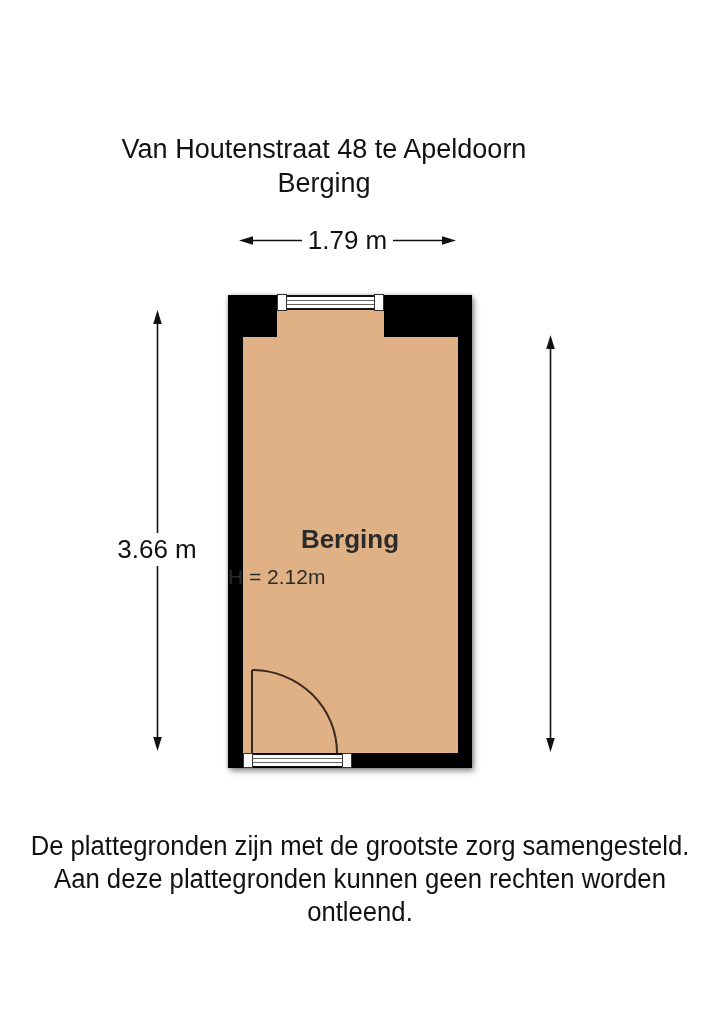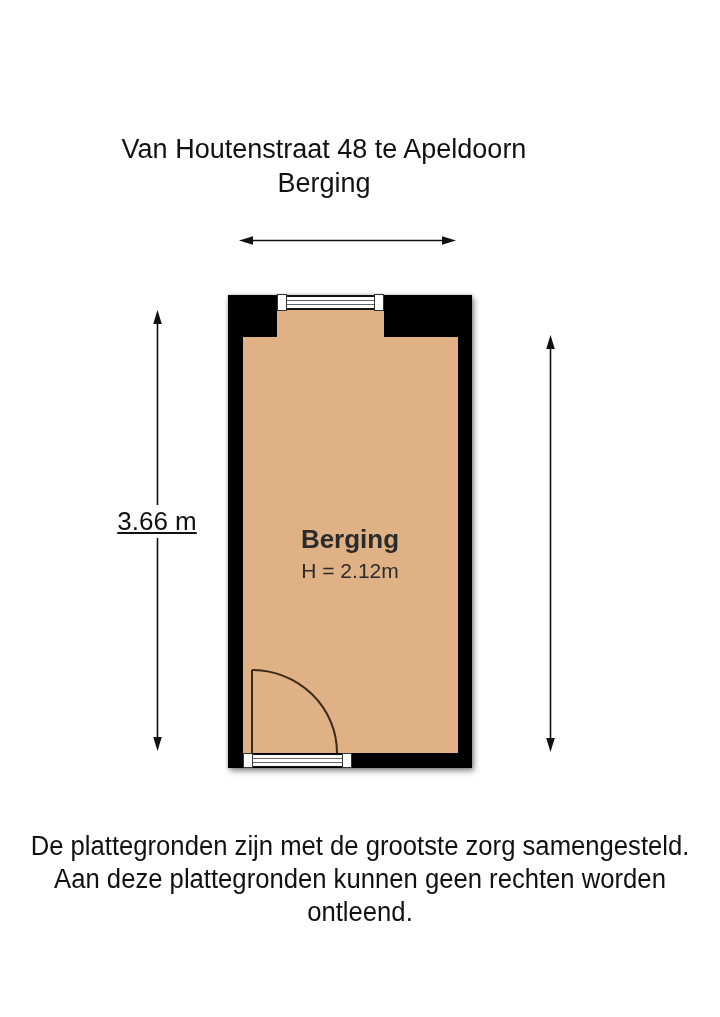--- a/index.html
+++ b/index.html
@@ -43,21 +43,21 @@
       #111 0,#111 1px,#fff 1px,#fff 4px,#666 4px,#666 5px,
       #fff 5px,#fff 8px,#666 8px,#666 9px,#fff 9px,#fff 12px,
       #111 12px,#111 13px);
   }
   .jamb{background:#fff;border:1px solid #333;box-sizing:border-box;}
 
   .door-path{stroke:var(--door_arc,#3a2a1c);stroke-width:2;fill:none;}
 
   .room-name{left:0;top:229px;width:244px;text-align:center;
     font-size:26px;font-weight:bold;line-height:30px;color:var(--room_text,#2b2b2b);}
-  .room-height{left:0;top:263px;width:244px;text-align:center;
+  .room-height{left:0;top:269px;width:244px;
     font-size:21px;line-height:26px;color:var(--room_text,#2b2b2b);}
 
   
   .footer{left:0;top:830px;width:720px;text-align:center;
     font-size:27px;line-height:33px;color:var(--text,#111);
     transform:scaleX(.95);transform-origin:50% 50%;}
 </style>
 </head>
 <body>
 
@@ -66,27 +66,30 @@
   <div class="abs title-block">
     <div>Van Houtenstraat 48 te Apeldoorn</div>
     <div>Berging</div>
   </div>
 
   <svg class="abs dim-svg" style="left:238px;top:233px;" width="219" height="15">
     <line x1="13" y1="7.5" x2="206" y2="7.5" stroke-width="1.6"></line>
     <polygon points="1,7.5 15,3.2 15,11.8"></polygon>
     <polygon points="218,7.5 204,3.2 204,11.8"></polygon>
   </svg>
+  <div class="abs dim-text" style="left:238px;top:225px;width:219px;height:30px;">
+    <span>1.79 m</span>
+  </div>
 
   <svg class="abs dim-svg" style="left:150px;top:309px;" width="15" height="443">
     <line x1="7.5" y1="13" x2="7.5" y2="430" stroke-width="1.6"></line>
     <polygon points="7.5,1 3.2,15 11.8,15"></polygon>
     <polygon points="7.5,442 3.2,428 11.8,428"></polygon>
   </svg>
-  <div class="abs dim-text" style="left:97px;top:504px;width:120px;height:34px;text-decoration:underline;">
+  <div class="abs dim-text" style="left:97px;top:532px;width:120px;height:34px;">
     <span>3.66 m</span>
   </div>
 
   <svg class="abs dim-svg" style="left:543px;top:334px;" width="15" height="419">
     <line x1="7.5" y1="13" x2="7.5" y2="406" stroke-width="1.6"></line>
     <polygon points="7.5,1 3.2,15 11.8,15"></polygon>
     <polygon points="7.5,418 3.2,404 11.8,404"></polygon>
   </svg>
 
   <div class="abs plan">

